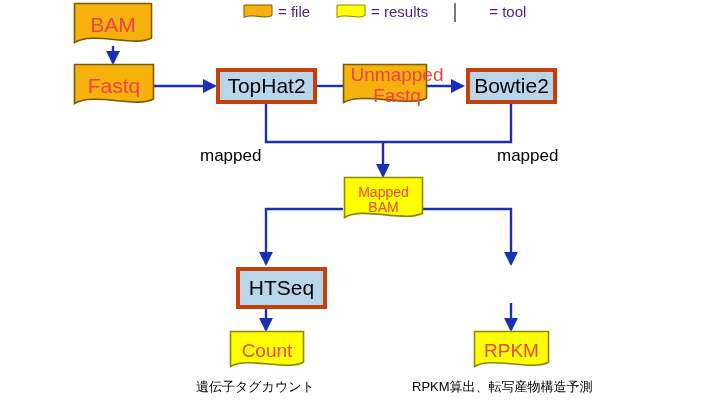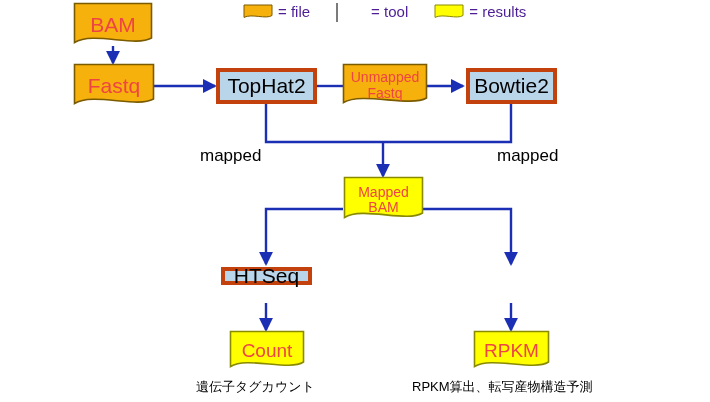--- a/index.html
+++ b/index.html
@@ -150,34 +150,34 @@
       <span class="swatch">
         <svg width="30" height="15" viewBox="0 0 30 15" xmlns="http://www.w3.org/2000/svg">
           <path d="M1,1 H29 V11.5 C23,15.6 9,9.3 1,13.4 Z" fill="#f7b10d" stroke="#7a5b00" stroke-width="1"></path>
         </svg>
       </span>
       <span class="legend-text">= file</span>
     </div>
 
     <div class="legend-item">
       <span class="swatch">
-        <span class="sw-tool"></span>
-      </span>
-      <span class="legend-text">= tool</span>
-    </div>
-
-    <div class="legend-item">
-      <span class="swatch">
         <svg width="30" height="15" viewBox="0 0 30 15" xmlns="http://www.w3.org/2000/svg">
           <path d="M1,1 H29 V11.5 C23,15.6 9,9.3 1,13.4 Z" fill="#ffff00" stroke="#8a8a00" stroke-width="1"></path>
         </svg>
       </span>
       <span class="legend-text">= results</span>
     </div>
 
+    <div class="legend-item">
+      <span class="swatch">
+        <span class="sw-tool"></span>
+      </span>
+      <span class="legend-text">= tool</span>
+    </div>
+
   </div>
 
   <div class="node file" style="left:73px; top:2px; width:80px; height:46px;">
     <svg width="80" height="46" viewBox="0 0 80 46" xmlns="http://www.w3.org/2000/svg">
       <path d="M1.5,1.5 H78.5 V36 C62,45.5 20,29 1.5,40.5 Z" fill="#f7b10d" stroke="#7a5b00" stroke-width="1.6"></path>
     </svg>
     <span class="label" style="font-size:21px;">BAM</span>
   </div>
 
   <div class="node file" style="left:73px; top:63px; width:82px; height:46px;">
@@ -188,37 +188,37 @@
   </div>
 
   <div class="tool-box" style="left:216px; top:68px; width:101px; height:36px; font-size:21px;">
     <span>TopHat2</span>
   </div>
 
   <div class="node file" style="left:342px; top:63px; width:86px; height:45px;">
     <svg width="86" height="45" viewBox="0 0 86 45" xmlns="http://www.w3.org/2000/svg">
       <path d="M1.5,1.5 H84.5 V35 C68,44.5 20,28.5 1.5,39.5 Z" fill="#f7b10d" stroke="#7a5b00" stroke-width="1.6"></path>
     </svg>
-    <span class="label" style="font-size:14px;">Unmapped
+    <span class="label" style="font-size:19px;padding-left:12px;">Unmapped
 Fastq</span>
   </div>
 
   <div class="tool-box" style="left:466px; top:68px; width:91px; height:36px; font-size:21px;">
     <span>Bowtie2</span>
   </div>
 
   <div class="node result" style="left:343px; top:176px; width:81px; height:48px;">
     <svg width="81" height="48" viewBox="0 0 81 48" xmlns="http://www.w3.org/2000/svg">
       <path d="M1.5,1.5 H79.5 V37 C64,47 19,30 1.5,41.5 Z" fill="#ffff00" stroke="#8a8a00" stroke-width="1.6"></path>
     </svg>
     <span class="label" style="font-size:14px;">Mapped
 BAM</span>
   </div>
 
-  <div class="tool-box" style="left:221px; top:267px; width:91px; height:18px; font-size:21px;">
+  <div class="tool-box" style="left:236px; top:267px; width:91px; height:42px; font-size:21px;">
     <span>HTSeq</span>
   </div>
 
 
   <div class="node result" style="left:229px; top:330px; width:76px; height:42px;">
     <svg width="76" height="42" viewBox="0 0 76 42" xmlns="http://www.w3.org/2000/svg">
       <path d="M1.5,1.5 H74.5 V32 C60,41.5 18,26 1.5,36.5 Z" fill="#ffff00" stroke="#8a8a00" stroke-width="1.6"></path>
     </svg>
     <span class="label" style="font-size:19px;">Count</span>
   </div>

